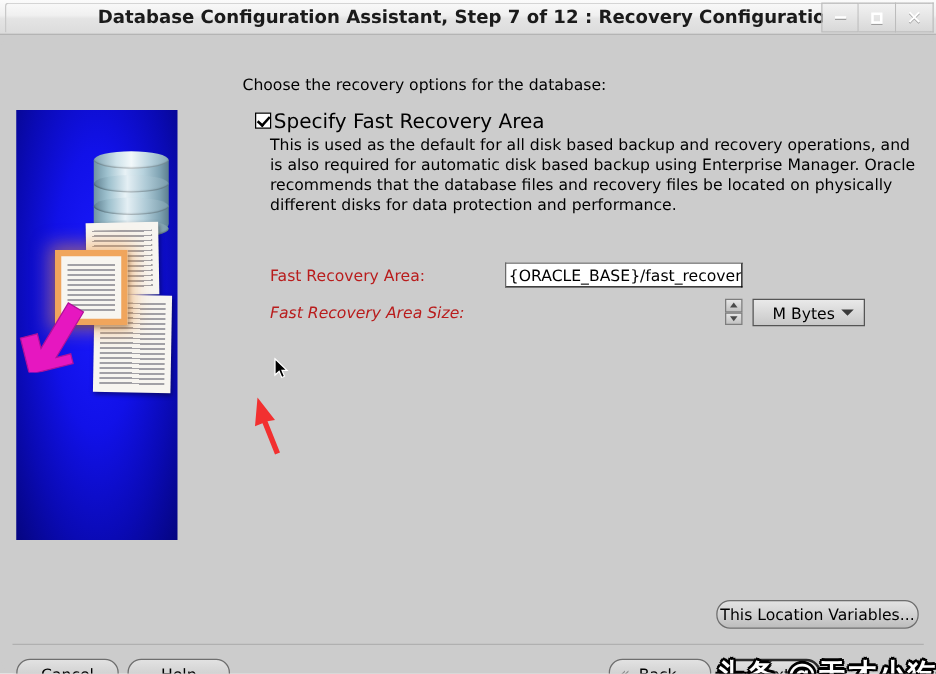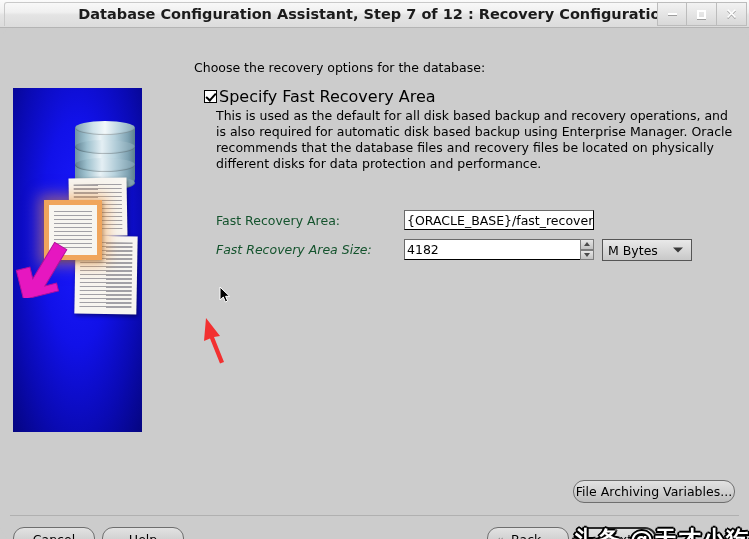--- a/index.html
+++ b/index.html
@@ -198,21 +198,21 @@
     left: 216px; top: 80px;
     width: 520px;
     font-size: 12.5px;
     line-height: 16px;
     color: #000000;
   }
 
   .field-label {
     position: absolute;
     font-size: 12.5px;
-    color: #14532d;
+    color: #b91c1c;
   }
   .lbl-fra { left: 216px; top: 185px; }
   .lbl-fras { left: 216px; top: 214px; font-style: italic; }
 
   .textfield {
     position: absolute;
     background: #ffffff;
     border: 1px solid #000000;
     border-top-color: #6a6a6a;
     border-left-color: #6a6a6a;
@@ -263,21 +263,21 @@
     position: absolute;
     left: 602px; top: 211px;
     width: 90px; height: 22px;
     background: linear-gradient(to bottom, #e9e9e9, #c8c8c8);
     border: 1px solid #555555;
     box-sizing: border-box;
     display: flex;
     align-items: center;
     font-size: 12.5px;
     color: #000000;
-    padding-left: 5px;
+    padding-left: 15px;
   }
   .combo .combo-arrow {
     position: absolute;
     right: 8px; top: 50%;
     transform: translateY(-50%);
     width: 0; height: 0;
     border-left: 5px solid transparent;
     border-right: 5px solid transparent;
     border-top: 5px solid #3a3a3a;
   }
@@ -424,36 +424,35 @@
       <span class="checkbox checked"></span>
       <span class="chk-label">Specify Fast Recovery Area</span>
     </div>
 
     <div class="desc">This is used as the default for all disk based backup and recovery operations, and is also required for automatic disk based backup using Enterprise Manager. Oracle recommends that the database files and recovery files be located on physically different disks for data protection and performance.</div>
 
     <div class="field-label lbl-fra">Fast Recovery Area:</div>
     <div class="textfield tf-fra">{ORACLE_BASE}/fast_recovery_a</div>
 
     <div class="field-label lbl-fras">Fast Recovery Area Size:</div>
-    <div class="textfield tf-size">4182</div>
     <div class="spinner">
       <div class="spin-btn">
           <span class="tri-up"></span>
         </div>
       <div class="spin-btn">
           <span class="tri-dn"></span>
         </div>
     </div>
     <div class="combo">
       <span>M Bytes</span>
       <span class="combo-arrow"></span>
     </div>
 
 
-    <div class="btn btn-filevars">File Archiving Variables...</div>
+    <div class="btn btn-filevars">This Location Variables...</div>
 
     <div class="hr-sep"></div>
 
     <div class="btn btn-cancel">Cancel</div>
     <div class="btn btn-help">Help</div>
     <div class="btn btn-back">
       <span class="chev">«</span>
       <span><span class="mnemonic">B</span>ack</span>
     </div>
     <div class="btn btn-next focused">

